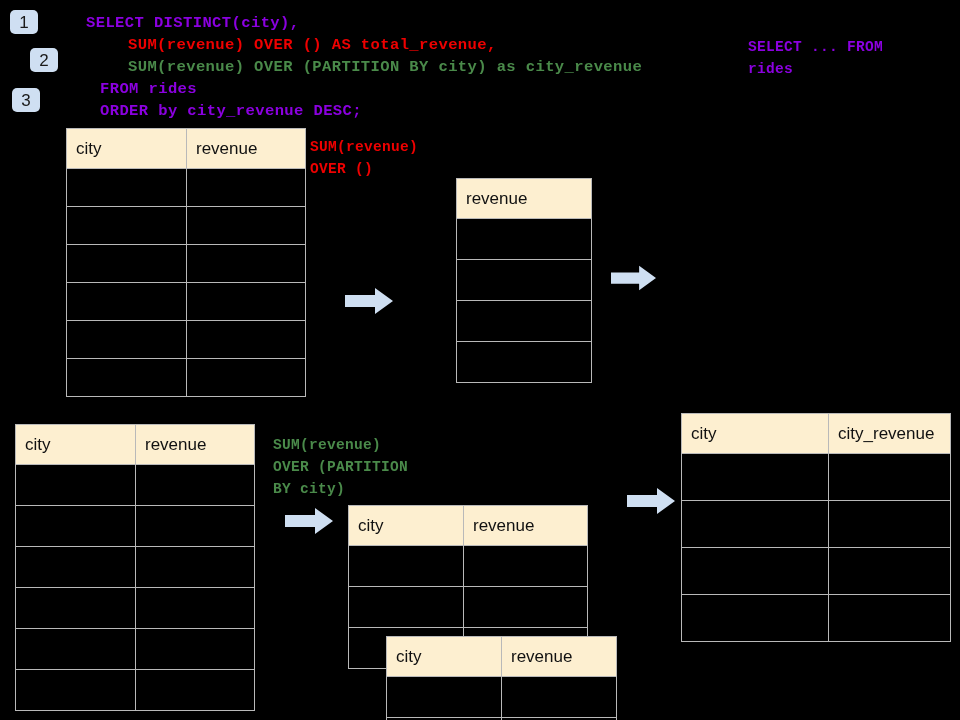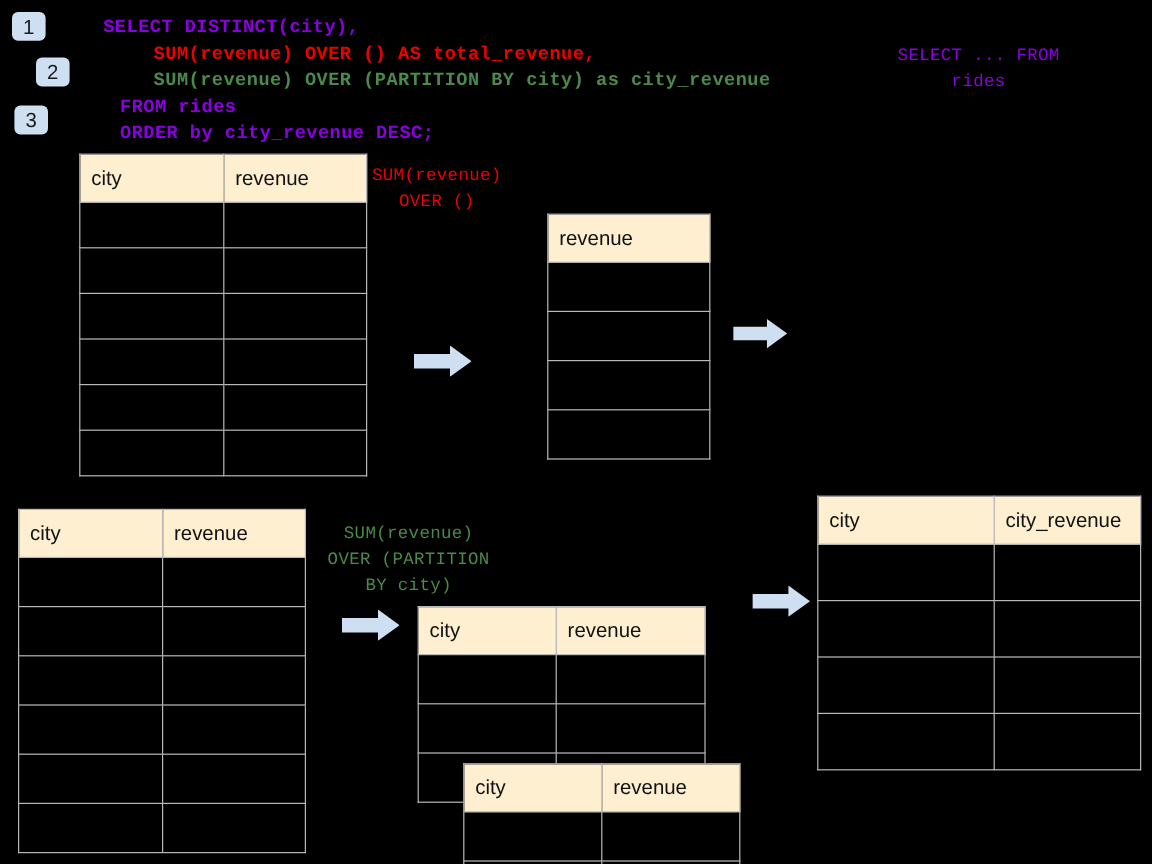--- a/index.html
+++ b/index.html
@@ -43,25 +43,24 @@
   .sql-line { line-height: 22px; white-space: pre; font-family: Liberation Mono, monospace; }
   .c-purple { color: #8b00e0; }
   .c-red    { color: #ee0000; }
   .c-green  { color: #4a8a4a; }
 
   
   .anno {
     position: absolute;
     font-family: "Liberation Mono", monospace;
     font-size: 14.5px;
-    font-weight: normal;
+    font-weight: bold;
     line-height: 22px;
     white-space: pre;
     letter-spacing: 0.3px;
-    text-align: center;
   }
 
   
   .tbl {
     position: absolute;
     border-collapse: collapse;
     background: #000000;
     table-layout: fixed;
   }
   .tbl td, .tbl th {

